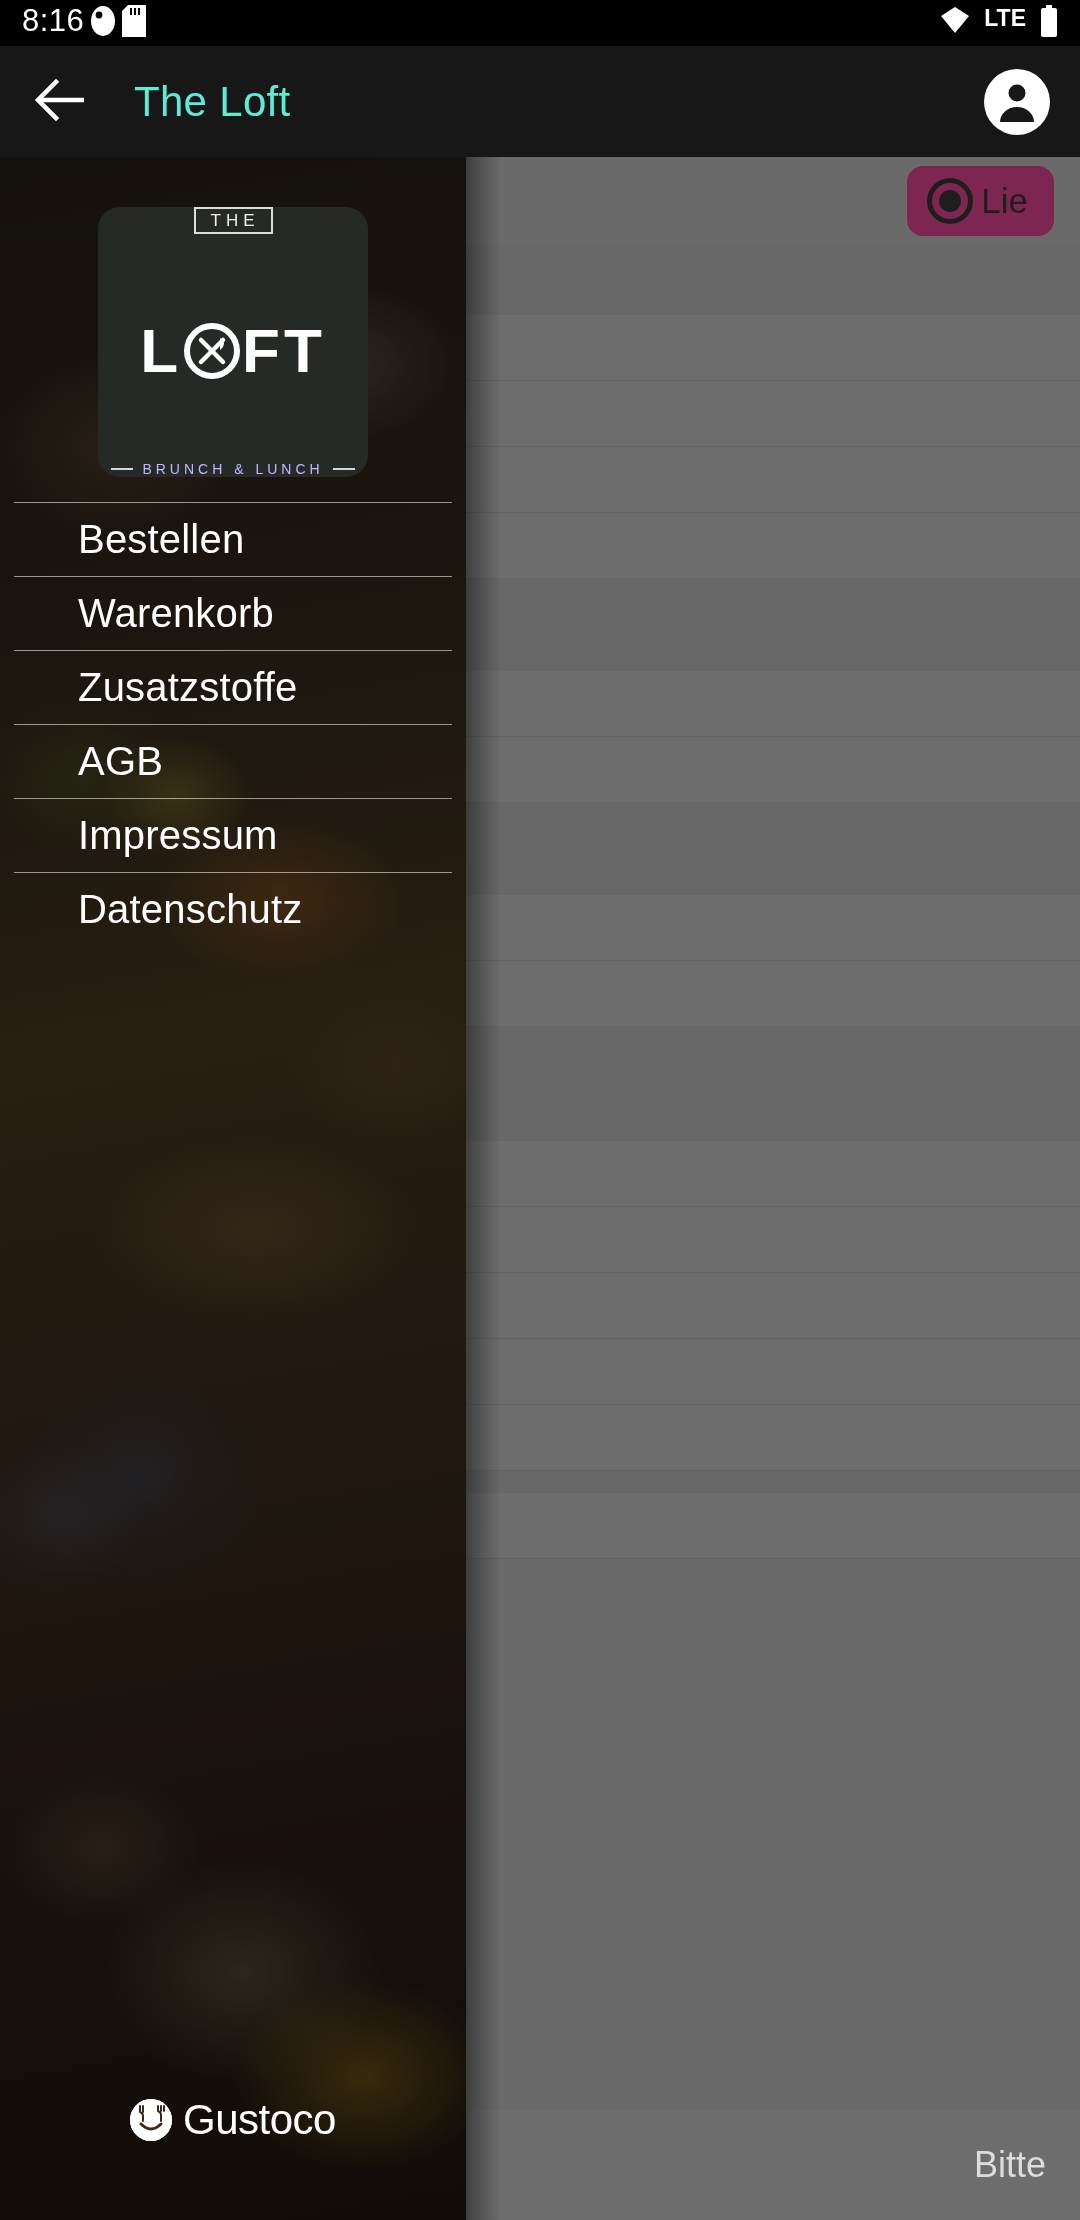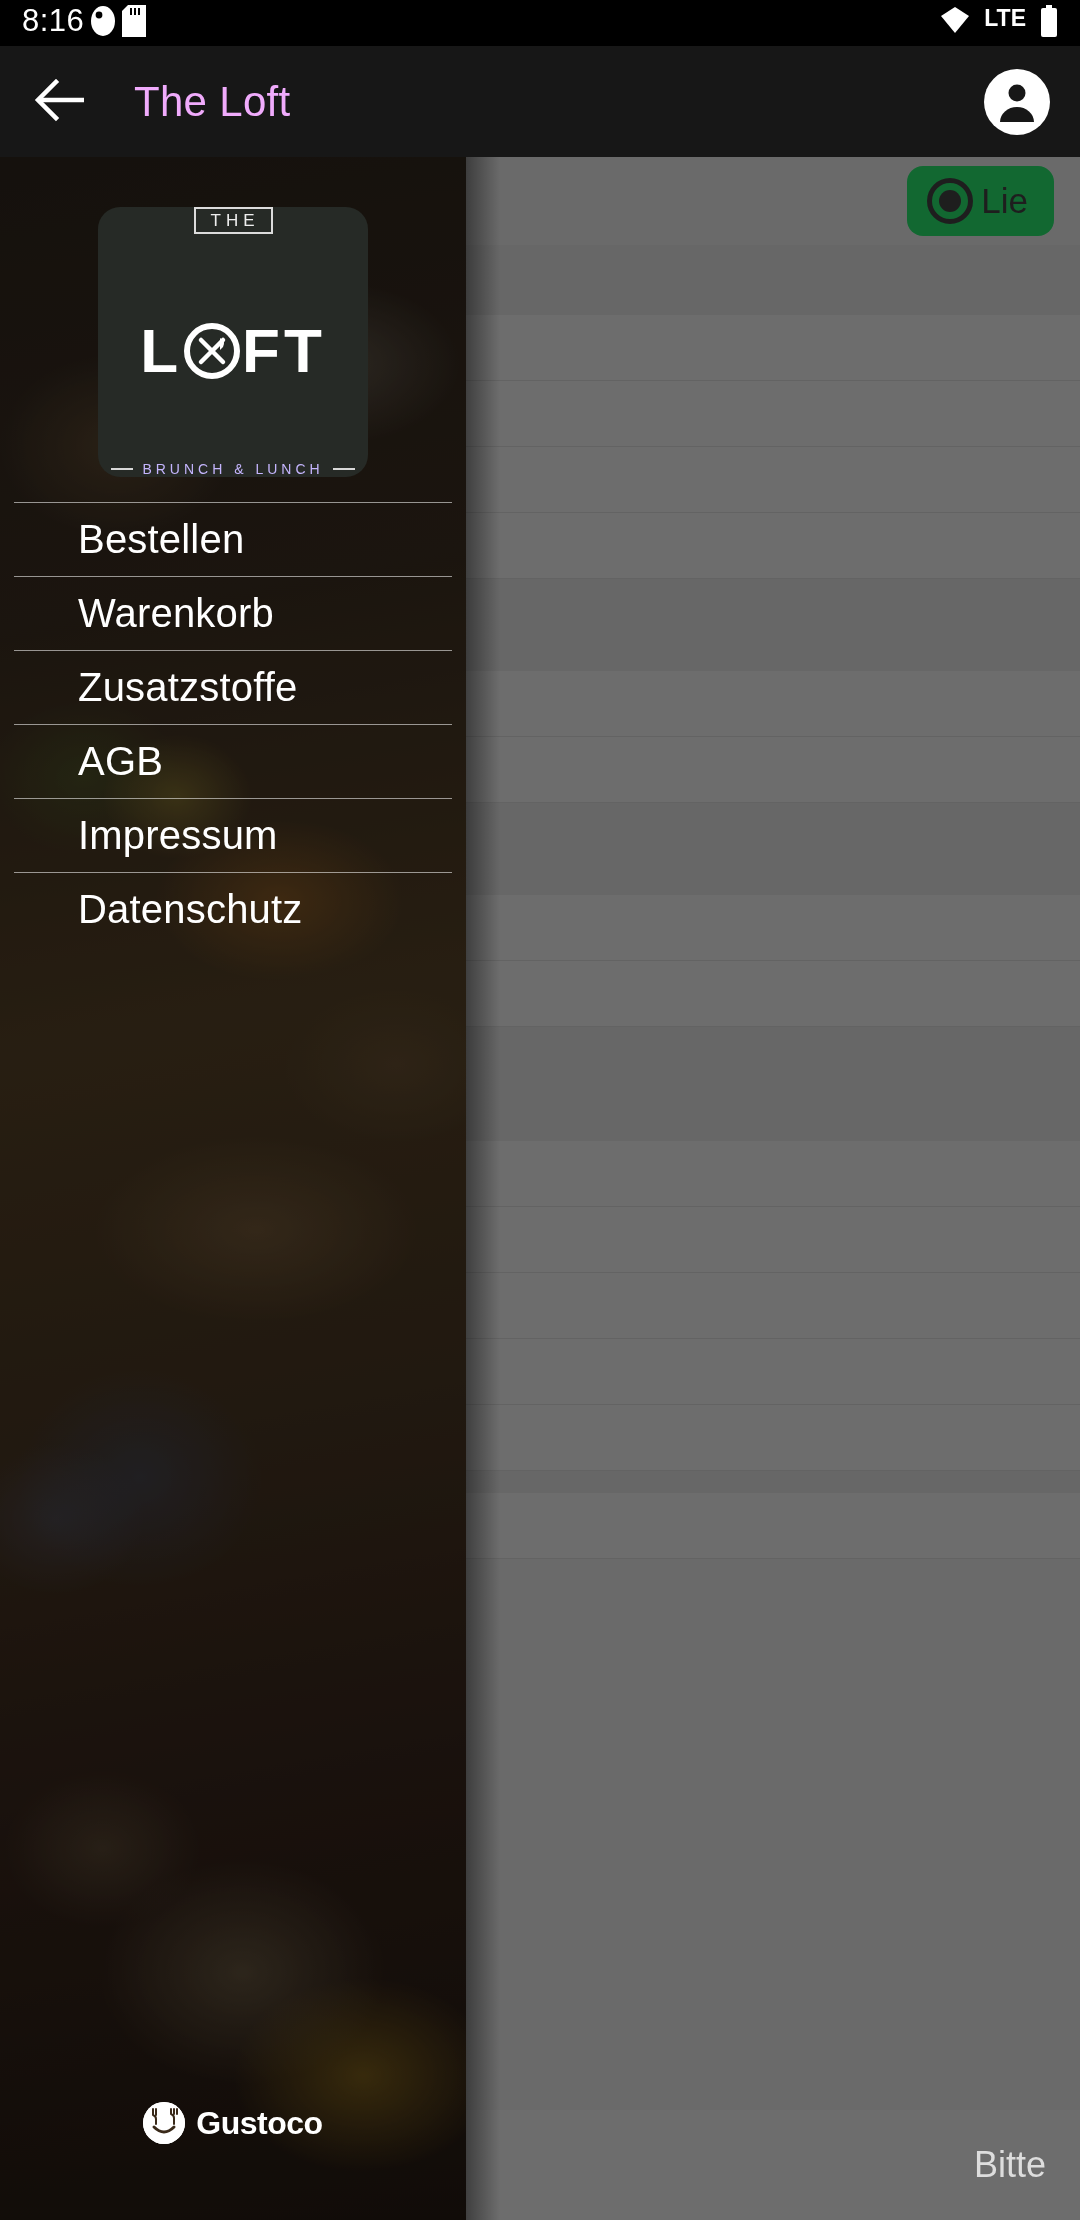--- a/index.html
+++ b/index.html
@@ -20,36 +20,36 @@
   .sb-icon { display:block; }
   .lte { font-size:23px; font-weight:bold; letter-spacing:0px; }
 
   
   #appbar {
     position:absolute; top:46px; left:0; width:1080px; height:111px;
     background:#171717; display:flex; align-items:center;
     padding:0 30px; z-index:55;
   }
   #appbar .back { width:62px; height:62px; display:flex; align-items:center; justify-content:center; }
-  #appbar .title { color:#f0abfc; font-size:42px; margin-left:42px; font-weight:400; letter-spacing:.3px; }
+  #appbar .title { color:#5eead4; font-size:42px; margin-left:42px; font-weight:400; letter-spacing:.3px; }
   #appbar .account { margin-left:auto; width:66px; height:66px; border-radius:50%;
                      background:#fff; display:flex; align-items:center; justify-content:center; }
 
   
   #content {
     position:absolute; top:157px; left:0; width:1080px; height:2063px;
     background:#c9c9c9; overflow:hidden; z-index:10;
   }
   .scrim { position:absolute; inset:0; background:rgba(0,0,0,.47); z-index:30; pointer-events:none; }
 
   .c-inner { position:absolute; top:0; left:0; width:1080px; }
 
   .chip-row { height:88px; display:flex; align-items:center; justify-content:flex-end;
               padding-right:26px; background:#c9c9c9; }
-  .chip { display:flex; align-items:center; gap:8px; background:#22c55e;
+  .chip { display:flex; align-items:center; gap:8px; background:#ec4899;
           border-radius:16px; padding:12px 26px 12px 20px;justify-content:flex-end; }
   .radio-outer { width:46px; height:46px; border-radius:50%; border:5px solid #3a3a3a;
                  display:flex; align-items:center; justify-content:center; }
   .radio-inner { width:22px; height:22px; border-radius:50%; background:#3a3a3a; }
   .chip-label { font-size:35px; color:#3a3a3a; white-space:nowrap; }
 
   .sec-head { height:70px; display:flex; align-items:flex-end; padding:0 14px 6px 14px;
               font-size:36px; color:#4a4a4a; background:#c3c3c3; }
   .row { height:66px; display:flex; align-items:center; padding:0 14px;
          border-bottom:1px solid #bcbcbc; background:#cfcfcf; }
@@ -118,21 +118,21 @@
     height:73px; display:flex; align-items:center; padding-left:78px;
     color:#fff; font-size:40px; letter-spacing:.2px;
   }
   .menu-sep { height:1px; margin:0 14px; background:rgba(255,255,255,.55); }
 
   .gustoco {
     position:absolute; left:0; bottom:76px; width:466px; z-index:5;
     display:flex; align-items:center; justify-content:center; gap:11px;
   }
   .g-face { position:relative; width:42px; height:42px; border-radius:50%; background:#fff; }
-  .g-word { color:#fff; font-size:32px; font-weight:bold; letter-spacing:-.5px; }
+  .g-word { color:#fff; font-size:42px; font-weight:normal; letter-spacing:-.5px; }
 
   .drawer-shadow {
     position:absolute; top:157px; left:466px; width:34px; height:2063px; z-index:39;
     background:linear-gradient(to right, rgba(0,0,0,.42), rgba(0,0,0,0));
   }
 </style>
 </head>
 <body>
 
 <div id="screen">

